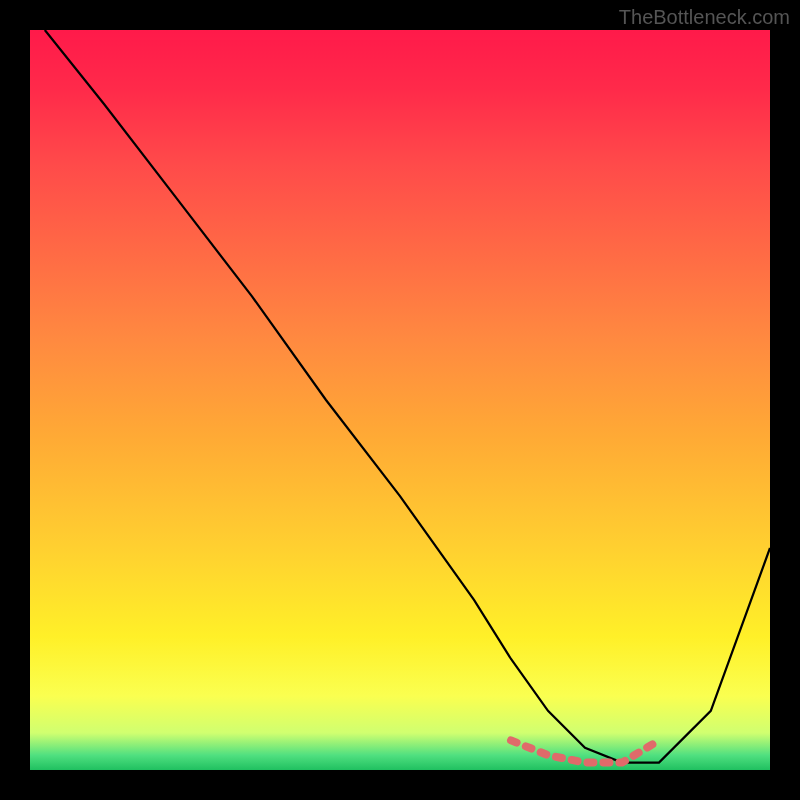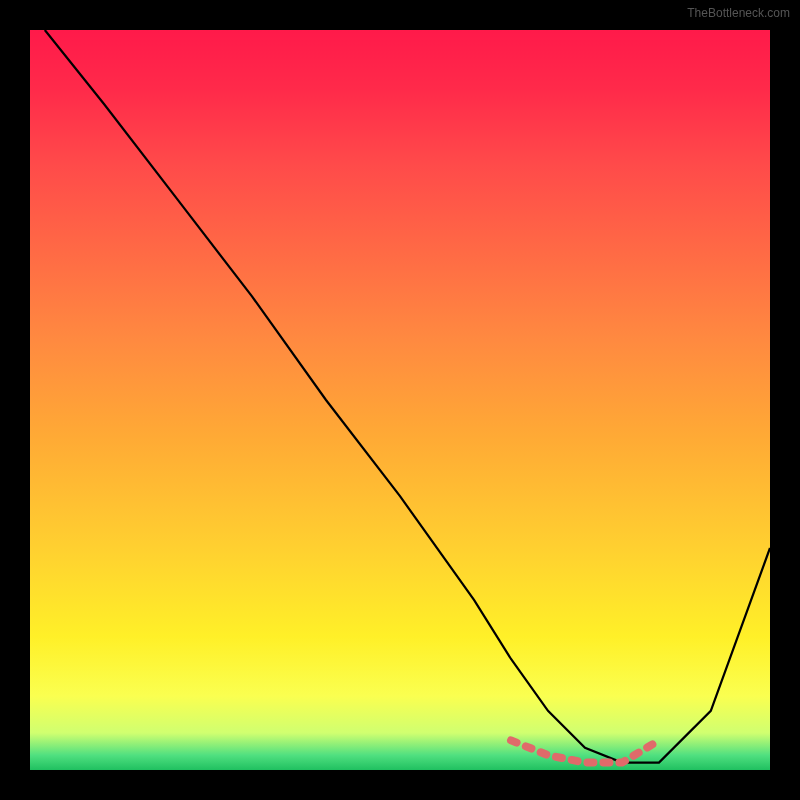--- a/index.html
+++ b/index.html
@@ -15,21 +15,21 @@
     position: relative;
     width: 800px;
     height: 800px;
     background: #000;
   }
   .watermark {
     position: absolute;
     top: 6px;
     right: 10px;
     color: #555;
-    font-size: 12px;
+    font-size: 20px;
     font-weight: 500;
     z-index: 10;
   }
   .plot-area {
     position: absolute;
     left: 30px;
     top: 30px;
     width: 740px;
     height: 740px;
     overflow: hidden;

